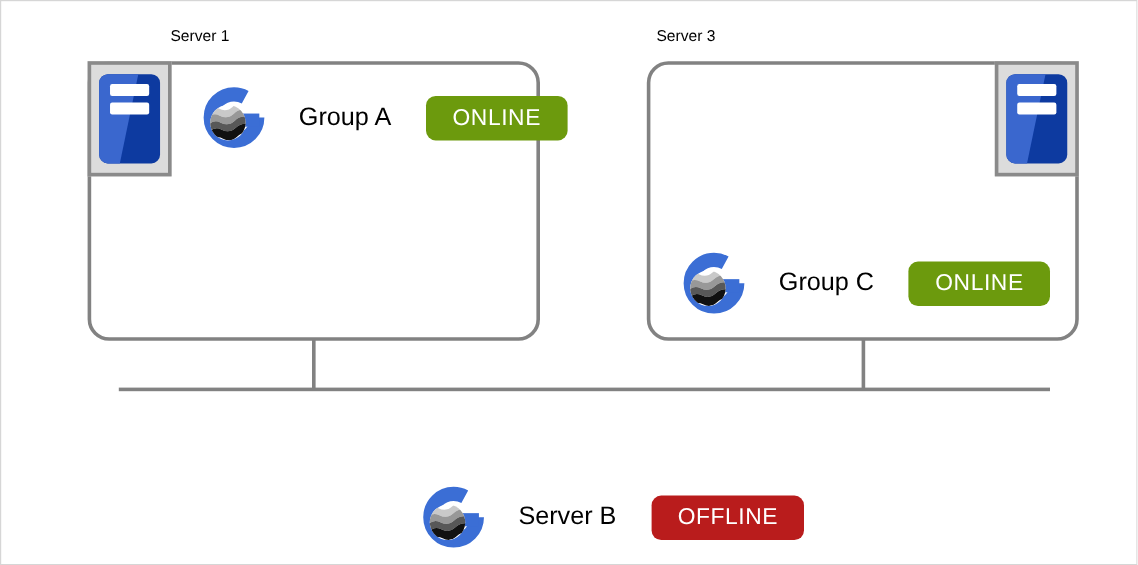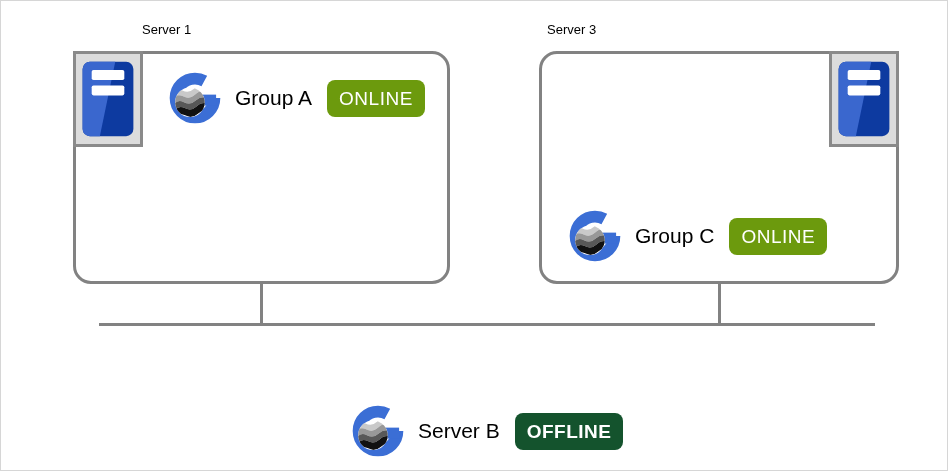--- a/index.html
+++ b/index.html
@@ -20,33 +20,33 @@
   .server-box.s1{left:72px;width:377px;}
   .server-box.s2{left:538px;width:360px;}
   .icon-box{
     position:absolute;top:50px;width:70px;height:96px;background:#dcdcdc;
     border:3px solid #8a8a8a;box-sizing:border-box;z-index:3;
     display:flex;align-items:center;justify-content:center;
   }
   .icon-box.left{left:72px;}
   .icon-box.right{left:828px;}
   .group-row{
-    position:absolute;display:flex;align-items:center;gap:13px;height:54px;z-index:2;
+    position:absolute;display:flex;align-items:center;gap:27px;height:54px;z-index:2;
   }
   .group-row.a{left:167px;top:70px;}
   .group-row.c{left:567px;top:208px;}
   .group-row.b{left:350px;top:403px;}
   .group-icon{width:54px;height:54px;flex:0 0 auto;}
   .group-label{font-size:21px;color:#000;white-space:nowrap;}
   .status-badge{
-    height:37px;line-height:37px;padding:0 12px;border-radius:8px;
+    height:37px;line-height:37px;padding:0 22px;border-radius:8px;
     color:#fff;font-size:19px;letter-spacing:0.5px;white-space:nowrap;margin-left:2px;
   }
   .status-badge.online{background:#6c9a0d;}
-  .status-badge.offline{background:#14532d;font-weight:bold;}
+  .status-badge.offline{background:#b91c1c;}
   .connector{position:absolute;width:3px;height:41px;top:282px;background:#828282;z-index:1;}
   .connector.c1{left:259px;}
   .connector.c2{left:717px;}
   .bus-line{position:absolute;left:98px;top:322px;width:776px;height:3px;background:#828282;}
   .defs-holder{position:absolute;width:0;height:0;overflow:hidden;}
 </style>
 </head>
 <body>
 
 <svg class="defs-holder" aria-hidden="true">

